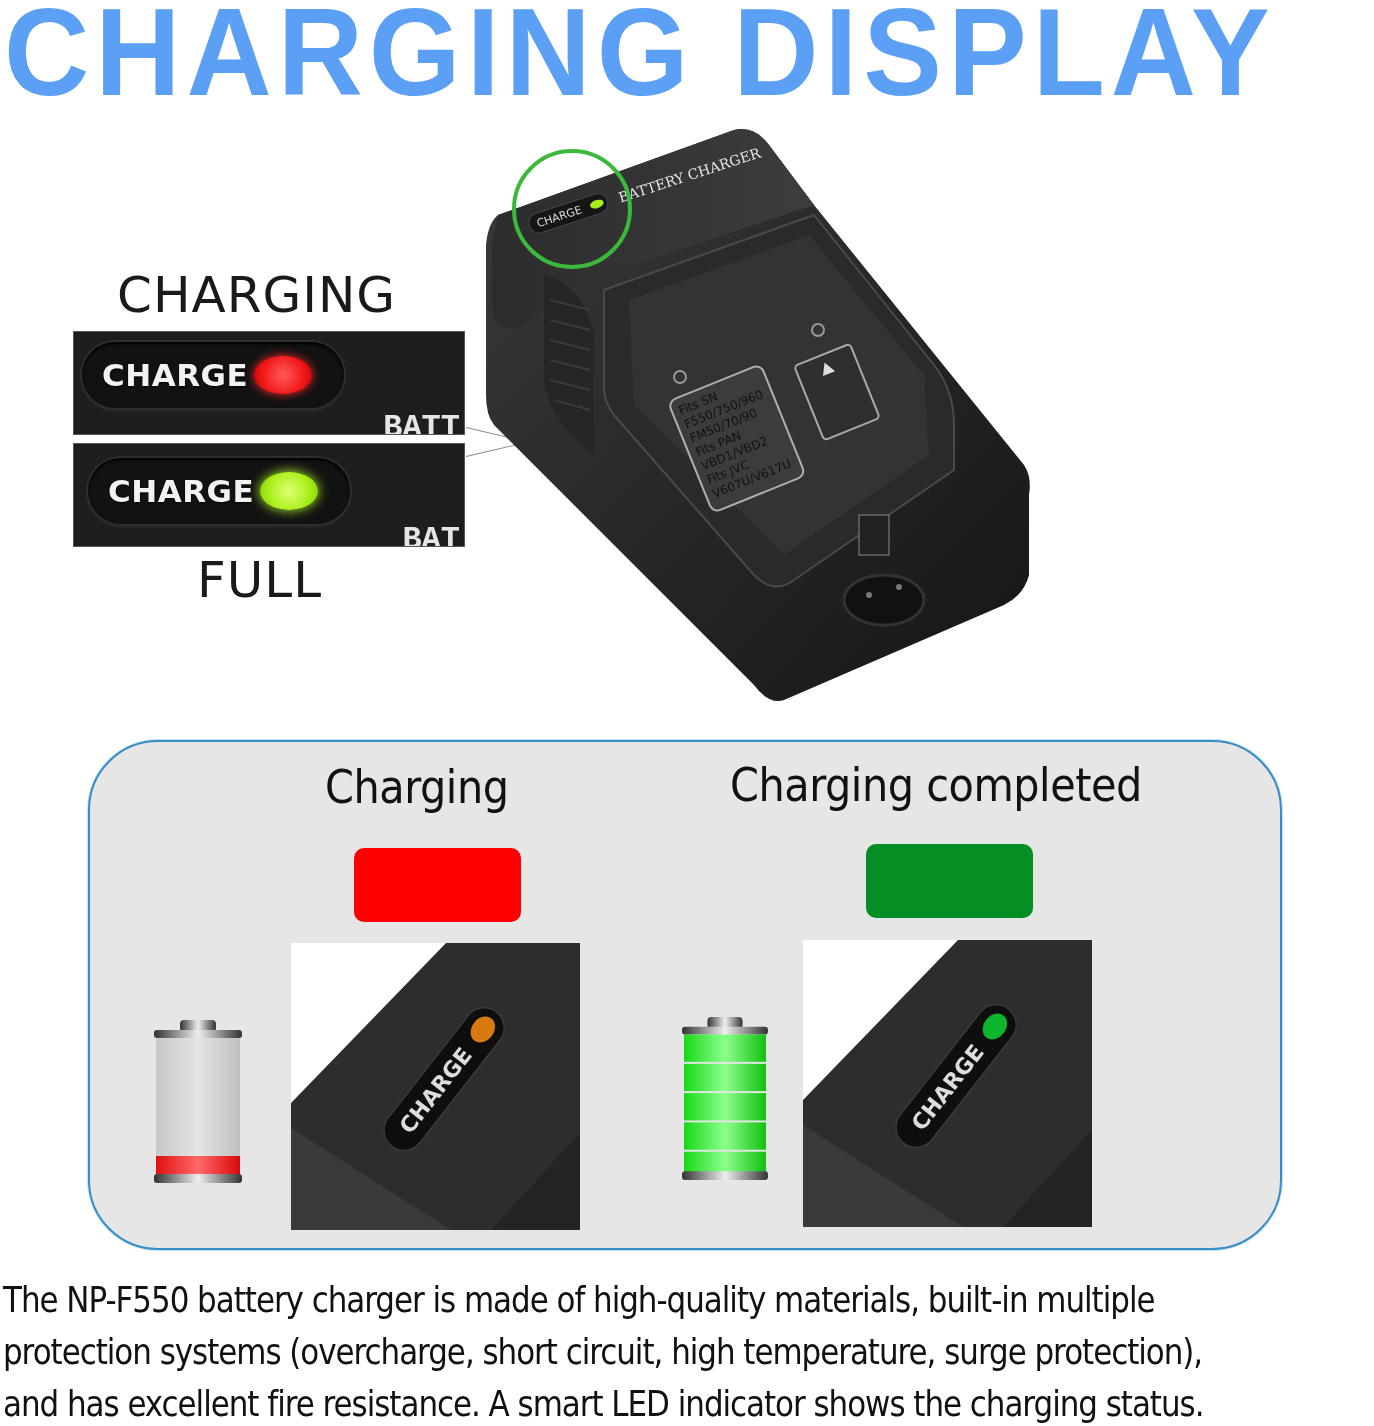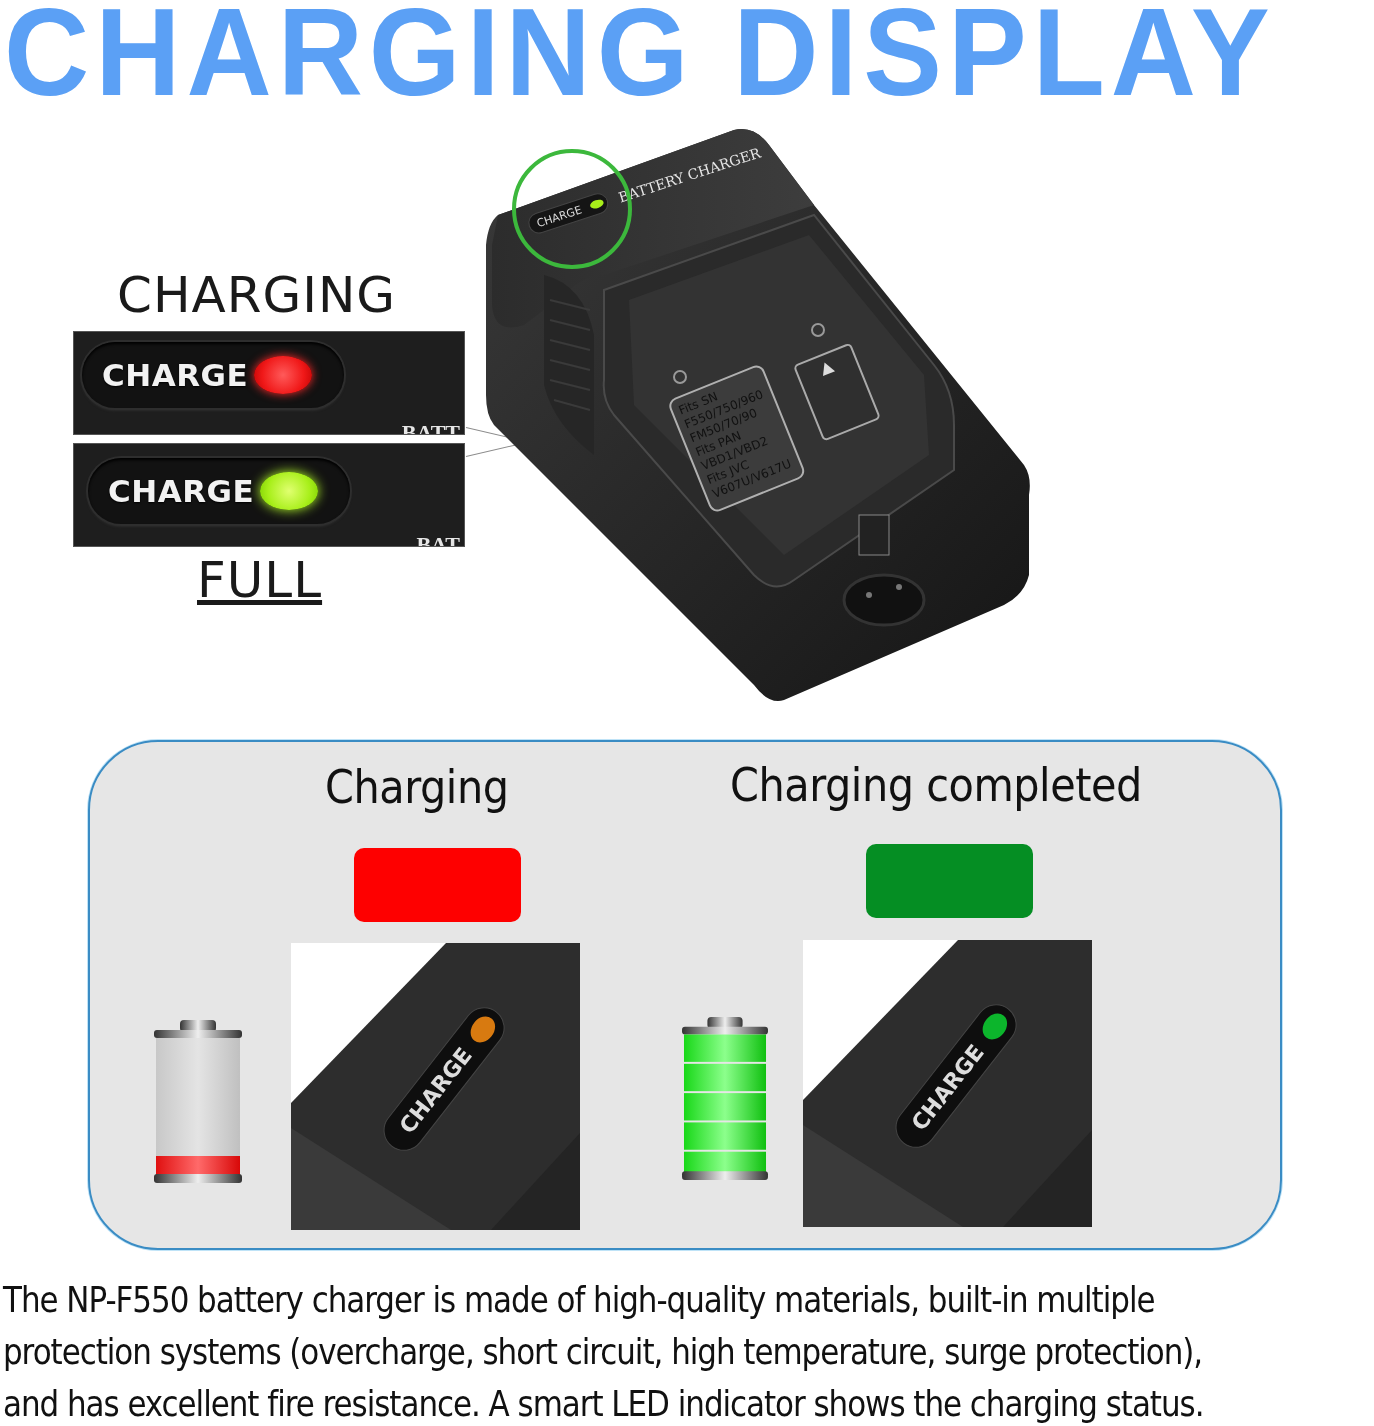--- a/index.html
+++ b/index.html
@@ -13,21 +13,21 @@
     color: #5ba0f5; white-space: nowrap;
     transform: scaleY(1.05); transform-origin: top left;
   }
 
   
   .callout-title {
     position: absolute; font-family: "DejaVu Sans", sans-serif;
     color: #1a1a1a; font-size: 50px; letter-spacing: 1px;
   }
   .callout-title.charging { left: 117px; top: 266px; }
-  .callout-title.full { left: 197px; top: 551px; text-decoration: underline; }
+  .callout-title.full { left: 197px; top: 551px; }
 
   .led-panel {
     position: absolute; left: 73px; width: 392px; height: 104px;
     background: #1e1e1e; border: 1px solid #555; overflow: hidden;
   }
   .led-panel.p1 { top: 331px; }
   .led-panel.p2 { top: 443px; }
   .led-pill {
     position: absolute; left: 8px; top: 10px; width: 262px; height: 66px;
     border-radius: 33px; background: #121212;
@@ -39,21 +39,21 @@
     color: #f2f2f2; font-family: "DejaVu Sans", sans-serif; font-weight: bold;
     font-size: 31px; letter-spacing: 0.5px; text-shadow: 0 1px 2px #000;
   }
   .led-dot {
     width: 58px; height: 38px; border-radius: 50%; margin-left: 6px;
   }
   .led-dot.red { background: radial-gradient(circle, #ff5a5a 0%, #f01818 60%, #b00 100%); box-shadow: 0 0 10px #ff2a2a; }
   .led-dot.green { background: radial-gradient(circle, #e0ff70 0%, #a8ef1a 60%, #7acb00 100%); box-shadow: 0 0 12px #b6ff2a; }
   .batt-fragment {
     position: absolute; right: 4px; bottom: -12px; color: #e6e6e6;
-    font-family: Liberation Serif, serif; font-weight: bold; font-size: 22px;
+    font-family: Liberation Mono, monospace; font-weight: bold; font-size: 32px;
   }
 
   .leader { position: absolute; background: #8c8c8c; height: 1px; transform-origin: left center; }
 
   
   .charger { position: absolute; left: 484px; top: 125px; width: 550px; height: 580px; }
 
   
   .status-panel {
     position: absolute; left: 88px; top: 740px; width: 1194px; height: 510px;

